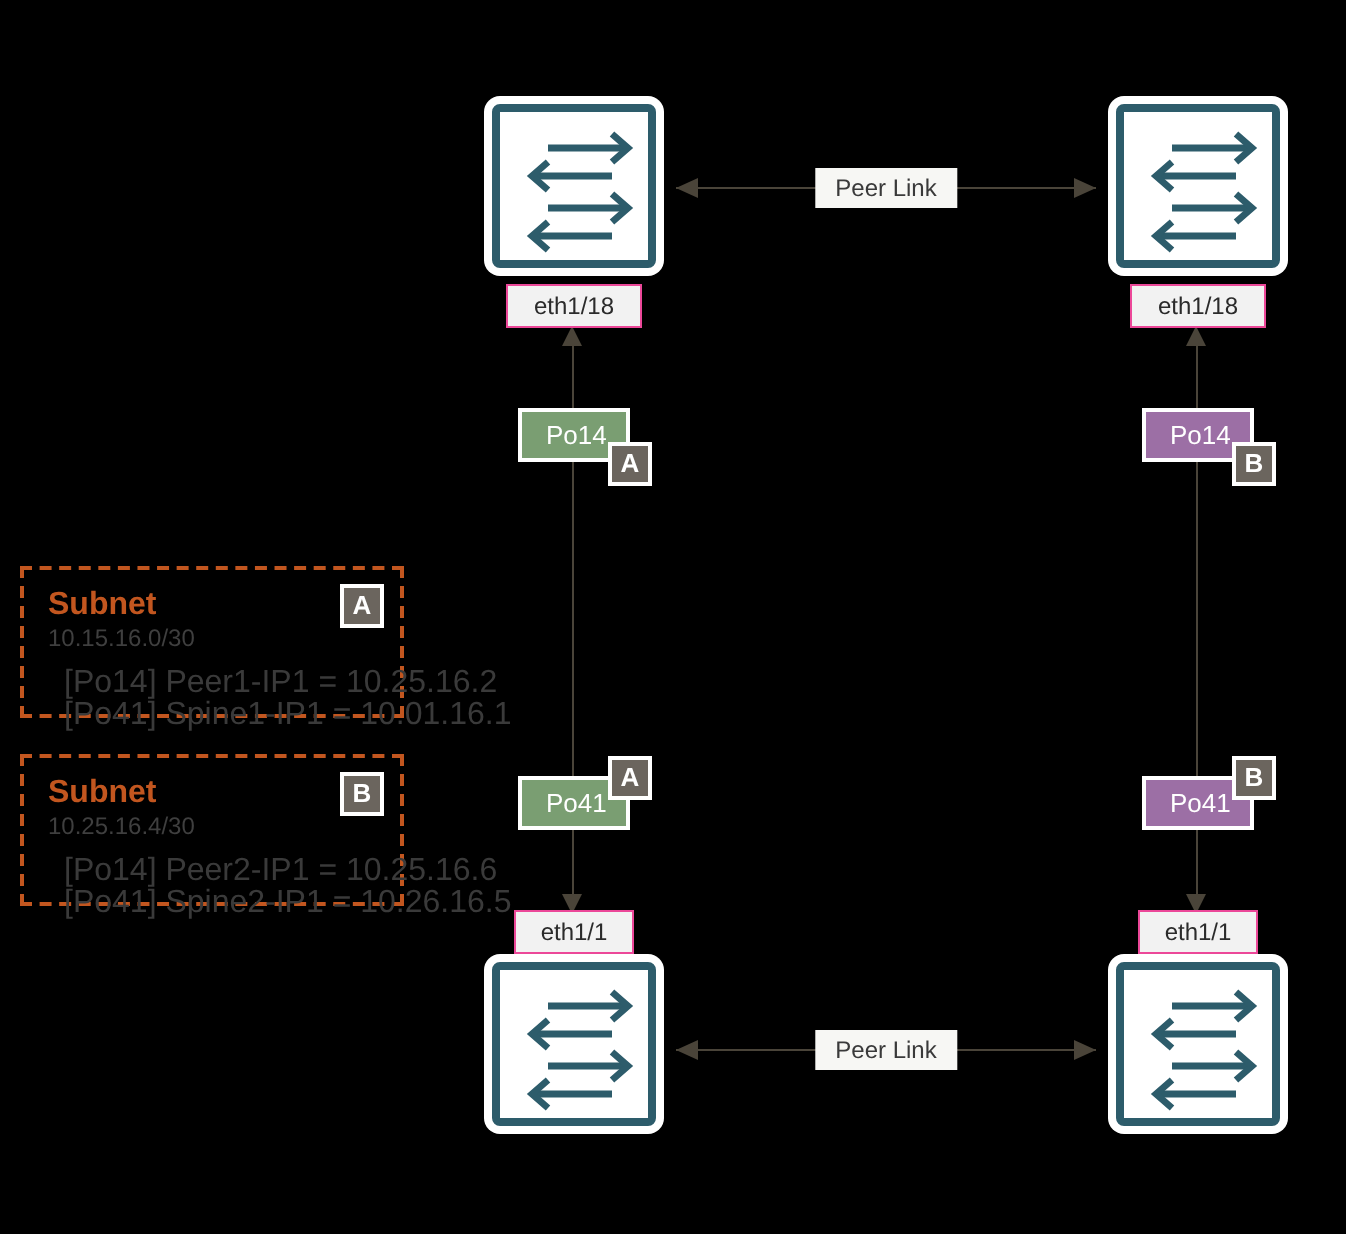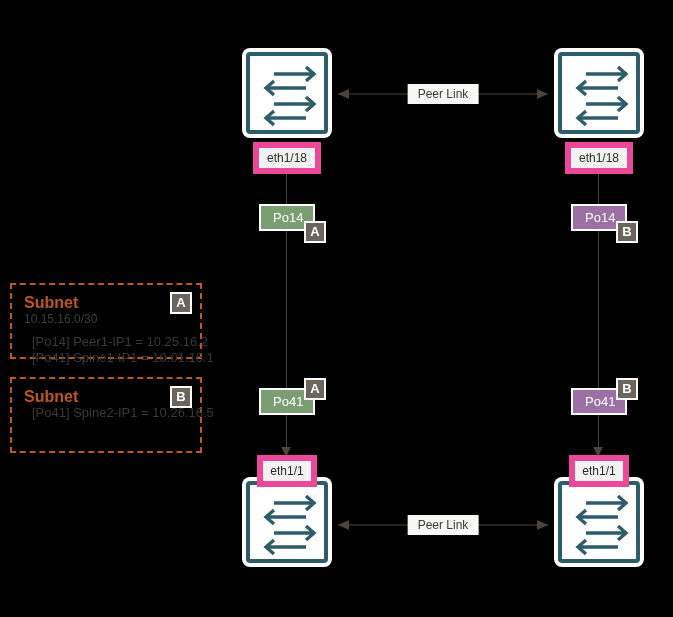--- a/index.html
+++ b/index.html
@@ -33,21 +33,21 @@
     border: 4px solid #2d5c6b;
     border-radius: 4px;
     background: #ffffff;
   }
   .switch svg { position: absolute; left: 0; top: 0; }
 
   
   .port-label {
     position: absolute;
     background: #f2f2f2;
-    border: 6px solid #ec4899;
+    border: 1px solid #ec4899;
     color: #2b2b2b;
     font-size: 12px;
     line-height: 16px;
     padding: 2px 7px;
     white-space: nowrap;
     text-align: center;
   }
 
   
   .po-chip {
@@ -139,21 +139,21 @@
     margin: 0 0 1px 0;
   }
   .subnet-cidr {
     color: #3f3f3f;
     font-size: 12px;
     line-height: 16px;
     margin: 0 0 7px 0;
   }
   .subnet-row {
     color: #3a3a3a;
-    font-size: 13px;
+    font-size: 16px;
     line-height: 16px;
     margin: 0 0 0 8px;
     white-space: nowrap;
   }
   .subnet-box .ab-badge { top: 7px; right: 8px; }
 </style>
 </head>
 <body>
 
 <div id="canvas">
@@ -268,16 +268,18 @@
     <div class="ab-badge">A</div>
     <div class="subnet-title">Subnet</div>
     <div class="subnet-cidr">10.15.16.0/30</div>
     <div class="subnet-row">[Po14] Peer1-IP1 = 10.25.16.2</div>
     <div class="subnet-row">[Po41] Spine1-IP1 = 10.01.16.1</div>
   </div>
 
   <div class="subnet-box" style="left:10px; top:377px; width:192px; height:76px;">
     <div class="ab-badge">B</div>
     <div class="subnet-title">Subnet</div>
+    <div class="subnet-cidr">10.25.16.4/30</div>
+    <div class="subnet-row">[Po14] Peer2-IP1 = 10.25.16.6</div>
     <div class="subnet-row">[Po41] Spine2-IP1 = 10.26.16.5</div>
   </div>
 
 </div>
 
 </body></html>

